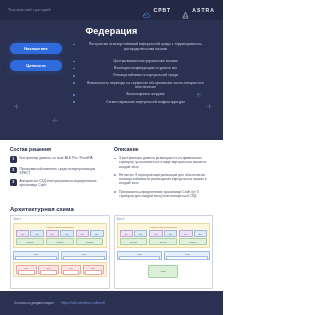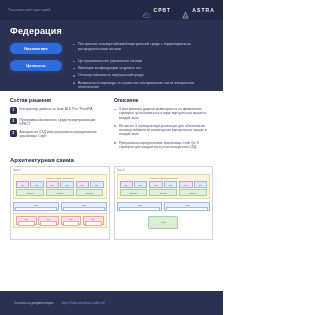--- a/index.html
+++ b/index.html
@@ -1,20 +1,20 @@
 <!DOCTYPE html>
 <html><head>
 <meta charset="utf-8">
 <style>
   html,body{margin:0;padding:0;background:#fff;}
   body{width:223px;height:315px;overflow:hidden;font-family:"Liberation Sans",sans-serif;}
   .page{position:relative;width:223px;height:315px;background:#ffffff;}
 
   
-  .hero{position:relative;background:#2b3150;height:91px;overflow:hidden;}
+  .hero{position:relative;background:#2b3150;height:140px;overflow:hidden;text-align:center;}
   .hero:before{content:"";position:absolute;left:0;top:0;right:0;height:20px;background:#232845;}
   .topbar{position:relative;height:20px;display:flex;align-items:center;justify-content:space-between;padding:0 8px;box-sizing:border-box;}
   .topbar-title{font-size:3.4px;letter-spacing:.35px;color:#8f9ac4;text-transform:none;}
   .logos{display:flex;align-items:center;gap:10px;}
   .logo{display:flex;align-items:center;gap:2px;}
   .logo-mark{width:9px;height:9px;}
   .logo-text{font-size:5px;font-weight:bold;letter-spacing:1.1px;color:#e8ecf7;}
 
   .hero-body{position:relative;padding:6px 10px 0 10px;}
   .hero-title{font-size:9px;font-weight:bold;color:#ffffff;letter-spacing:.2px;margin:0 0 6px 0;}

